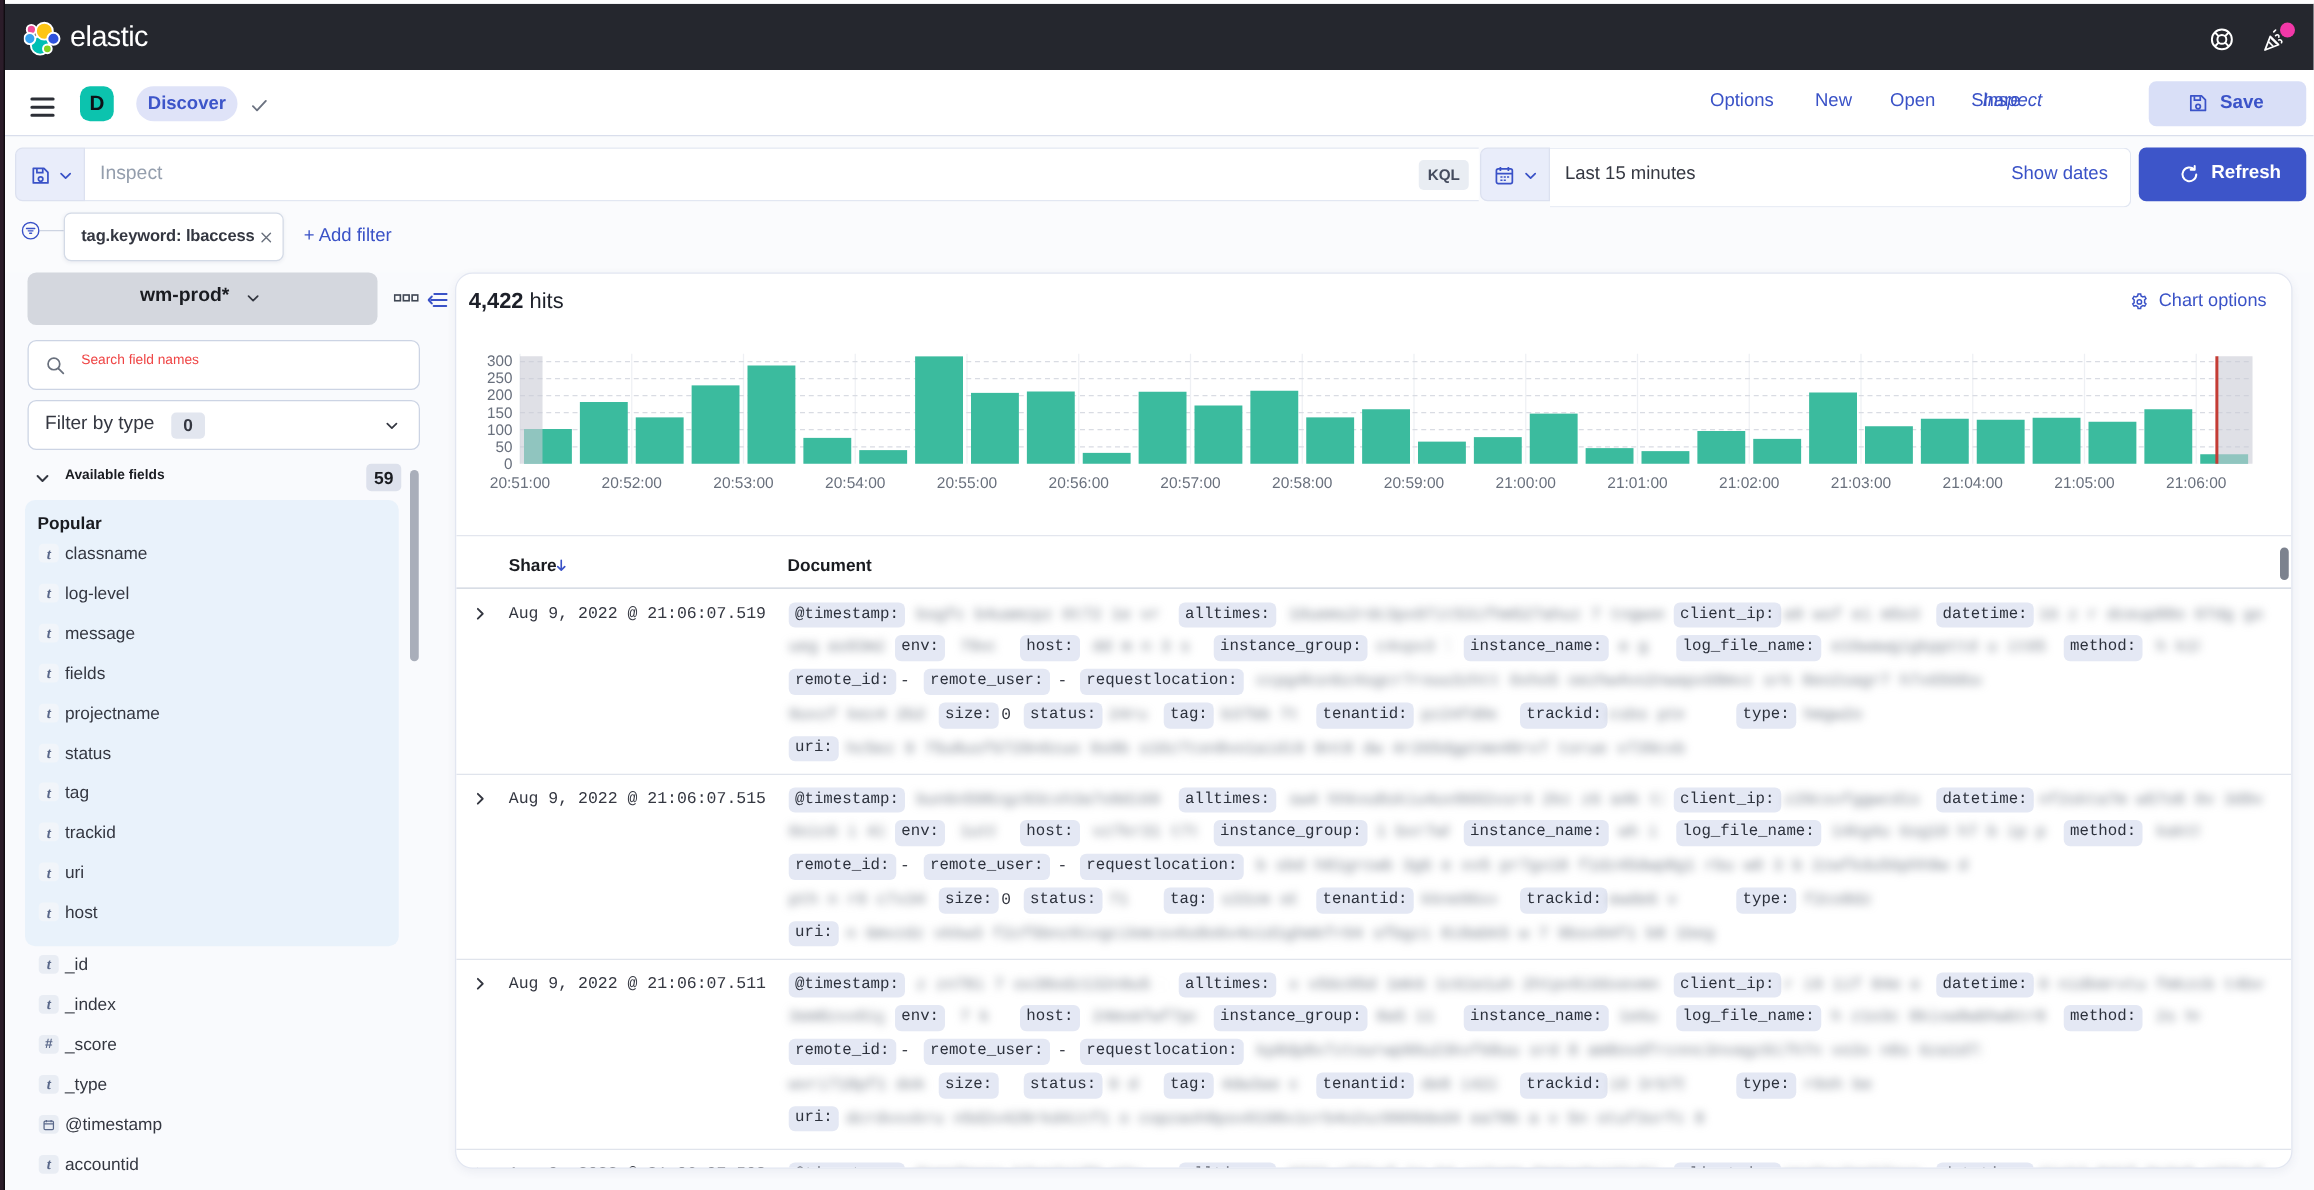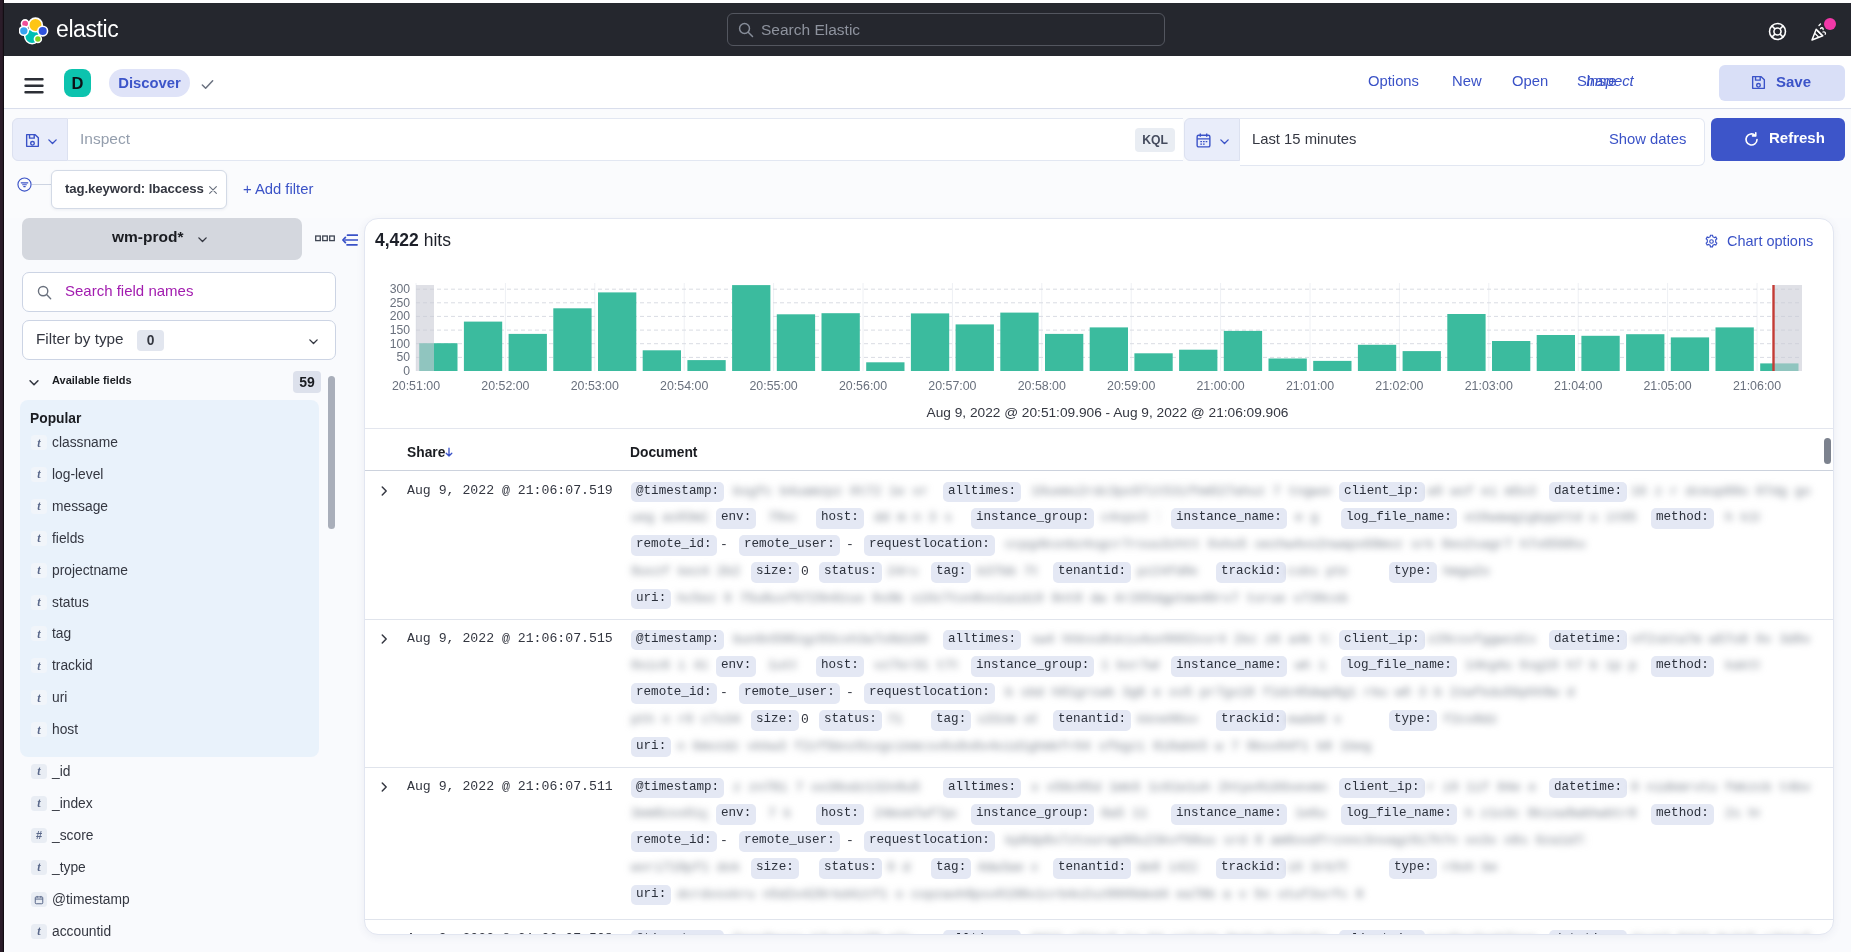--- a/index.html
+++ b/index.html
@@ -33,24 +33,20 @@
 <div id="hdr">
     <svg class="logo" width="31" height="31" viewBox="0 0 32 32">
 <circle cx="13.5" cy="21" r="7.6" fill="#00bfb3" stroke="#fff" stroke-width="1.6"></circle>
 <circle cx="17" cy="9.2" r="7" fill="#fec514" stroke="#fff" stroke-width="1.6"></circle>
 <circle cx="6.3" cy="7.8" r="3.8" fill="#f04e98" stroke="#fff" stroke-width="1.6"></circle>
 <circle cx="5" cy="15.3" r="4.6" fill="#36a2ef" stroke="#fff" stroke-width="1.6"></circle>
 <circle cx="24.5" cy="15.5" r="5" fill="#3053dd" stroke="#fff" stroke-width="1.6"></circle>
 <circle cx="19.5" cy="23.8" r="3.6" fill="#84d11d" stroke="#fff" stroke-width="1.6"></circle>
 </svg>
     <div class="brand">elastic</div>
-    <div id="hsearch"><svg width="18" height="18" viewBox="0 0 16 16" fill="none">
-        <circle cx="6.7" cy="6.7" r="4.4" stroke="#878d99" stroke-width="1.3"></circle>
-        <path d="M10.2 10.2l3.6 3.6" stroke="#878d99" stroke-width="1.3" stroke-linecap="round"></path>
-      </svg>Search Elastic</div>
     <svg class="abs" style="left:1767px;top:18px;" width="21" height="21" viewBox="0 0 20 20" fill="none">
 <circle cx="10" cy="10" r="7.6" stroke="#fff" stroke-width="1.5"></circle>
 <circle cx="10" cy="10" r="3.4" stroke="#fff" stroke-width="1.5"></circle>
 <path d="M7.5 7.5L4.8 4.8M12.5 7.5l2.7-2.7M12.5 12.5l2.7 2.7M7.5 12.5l-2.7 2.7" stroke="#fff" stroke-width="1.5"></path>
 </svg>
     <svg class="abs" style="left:1808px;top:17px;" width="24" height="24" viewBox="0 0 24 24" fill="none">
 <path d="M8.2 9.2L4 20l10.8-4.2z" stroke="#fff" stroke-width="1.5" stroke-linejoin="round"></path>
 <path d="M7 13.5l3.5 3.5M9 10.5l4.4 4.4" stroke="#fff" stroke-width="1.3"></path>
 <path d="M12.5 8.5c1.5-1.5 3-.4 2.6 1.2M15 12c1.8-.6 3 .8 2.2 2.2M11 5.5l1.5-1.5" stroke="#fff" stroke-width="1.3" stroke-linecap="round"></path>
 </svg>
@@ -140,21 +136,21 @@
   </svg>
 <svg class="abs" style="left:342px;top:233.5px;" width="16" height="12" viewBox="0 0 16 12" fill="none">
 <path d="M5.5 1.2h10M3 6h12.5M5 10.8h10" stroke="#3a52c7" stroke-width="1.7" stroke-linecap="round"></path>
 <path d="M3.4 3.3L0.9 6l2.5 2.7" stroke="#3a52c7" stroke-width="1.7" stroke-linecap="round" stroke-linejoin="round"></path>
   </svg>
 <div class="abs" style="left:22px;top:272px;width:314px;height:40px;background:#fff;border:1px solid #ccd4e4;border-radius:7px;">
     <span class="abs" style="left:13px;top:11px;"><svg width="17" height="17" viewBox="0 0 16 16" fill="none">
         <circle cx="6.7" cy="6.7" r="4.4" stroke="#69707d" stroke-width="1.3"></circle>
         <path d="M10.2 10.2l3.6 3.6" stroke="#69707d" stroke-width="1.3" stroke-linecap="round"></path>
       </svg></span>
-    <span class="abs" style="left:42px;top:9px;color:#a21caf;font-size:15px;">Search field names</span>
+    <span class="abs" style="left:42px;top:9px;color:#ef4444;font-size:11px;">Search field names</span>
   </div>
 <div class="abs" style="left:22px;top:320px;width:314px;height:40px;background:#fff;border:1px solid #ccd4e4;border-radius:7px;">
     <span class="abs" style="left:13px;top:9px;color:#343741;font-size:15.3px;">Filter by type</span>
     <span class="abs" style="left:114px;top:9px;width:27px;height:21px;background:#e2e6ef;border-radius:4px;color:#343741;font-weight:600;font-size:13.8px;text-align:center;line-height:21px;">0</span>
     <span class="abs" style="left:284px;top:13px;"><svg width="13" height="13" viewBox="0 0 16 16" fill="none">
         <path d="M3.5 6l4.5 4.5L12.5 6" stroke="#343741" stroke-width="1.7" stroke-linecap="round" stroke-linejoin="round"></path>
       </svg></span>
   </div>
 <svg class="abs" style="left:27px;top:376px;" width="14" height="14" viewBox="0 0 16 16" fill="none">
     <path d="M3.5 5.5L8 10l4.5-4.5" stroke="#343741" stroke-width="1.8" stroke-linecap="round" stroke-linejoin="round"></path>
@@ -345,21 +341,20 @@
       <text x="676.8" y="131" text-anchor="middle" font-size="12.4" fill="#69707d" font-family="Liberation Sans, sans-serif">20:58:00</text>
       <text x="766.2" y="131" text-anchor="middle" font-size="12.4" fill="#69707d" font-family="Liberation Sans, sans-serif">20:59:00</text>
       <text x="855.6" y="131" text-anchor="middle" font-size="12.4" fill="#69707d" font-family="Liberation Sans, sans-serif">21:00:00</text>
       <text x="945.0" y="131" text-anchor="middle" font-size="12.4" fill="#69707d" font-family="Liberation Sans, sans-serif">21:01:00</text>
       <text x="1034.4" y="131" text-anchor="middle" font-size="12.4" fill="#69707d" font-family="Liberation Sans, sans-serif">21:02:00</text>
       <text x="1123.8" y="131" text-anchor="middle" font-size="12.4" fill="#69707d" font-family="Liberation Sans, sans-serif">21:03:00</text>
       <text x="1213.2" y="131" text-anchor="middle" font-size="12.4" fill="#69707d" font-family="Liberation Sans, sans-serif">21:04:00</text>
       <text x="1302.6" y="131" text-anchor="middle" font-size="12.4" fill="#69707d" font-family="Liberation Sans, sans-serif">21:05:00</text>
       <text x="1392.0" y="131" text-anchor="middle" font-size="12.4" fill="#69707d" font-family="Liberation Sans, sans-serif">21:06:00</text>
     </svg>
-    <div class="abs" style="left:0;top:186px;width:1485px;text-align:center;font-size:13.7px;color:#343741;">Aug 9, 2022 @ 20:51:09.906 - Aug 9, 2022 @ 21:06:09.906</div>
     <div class="rowsep" style="top:209px;background:#e3e6ee;"></div>
     <span class="abs" style="left:42px;top:226px;color:#1a1c21;font-weight:bold;font-size:13.8px;">Share</span>
     <svg class="abs" style="left:77px;top:227px;" width="14" height="14" viewBox="0 0 16 16" fill="none">
 <path d="M8 2.5v9M8 11.5L4.8 8.3M8 11.5l3.2-3.2" stroke="#3a52c7" stroke-width="1.5" stroke-linecap="round" stroke-linejoin="round"></path>
     </svg>
     <span class="abs" style="left:265px;top:226px;color:#1a1c21;font-weight:bold;font-size:13.8px;">Document</span>
     <div class="rowsep" style="top:251px;background:#ccd2dd;"></div>
     <div class="chev" style="left:12px;top:265px;"><svg width="14" height="14" viewBox="0 0 16 16">
         <path d="M6 3.5l4.5 4.5L6 12.5" fill="none" stroke="#343741" stroke-width="1.7" stroke-linecap="round" stroke-linejoin="round"></path>
       </svg></div>

